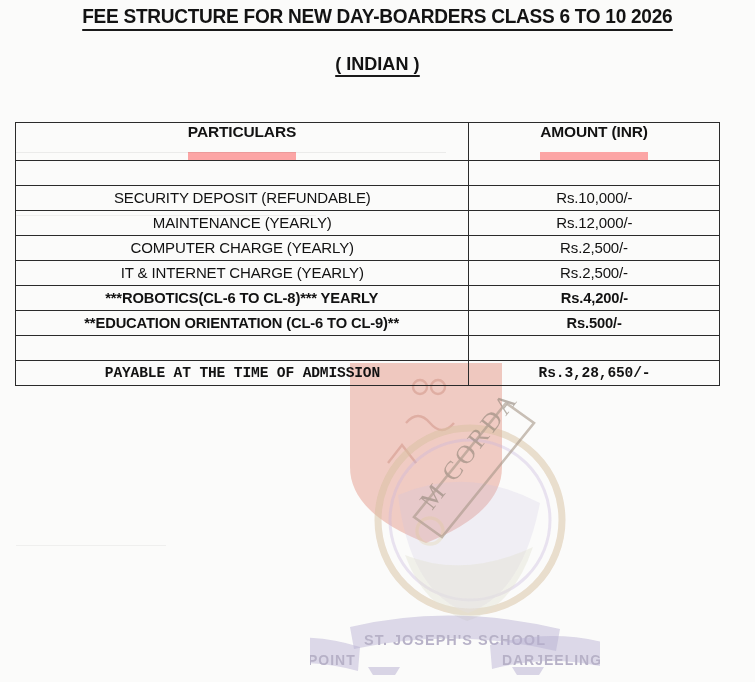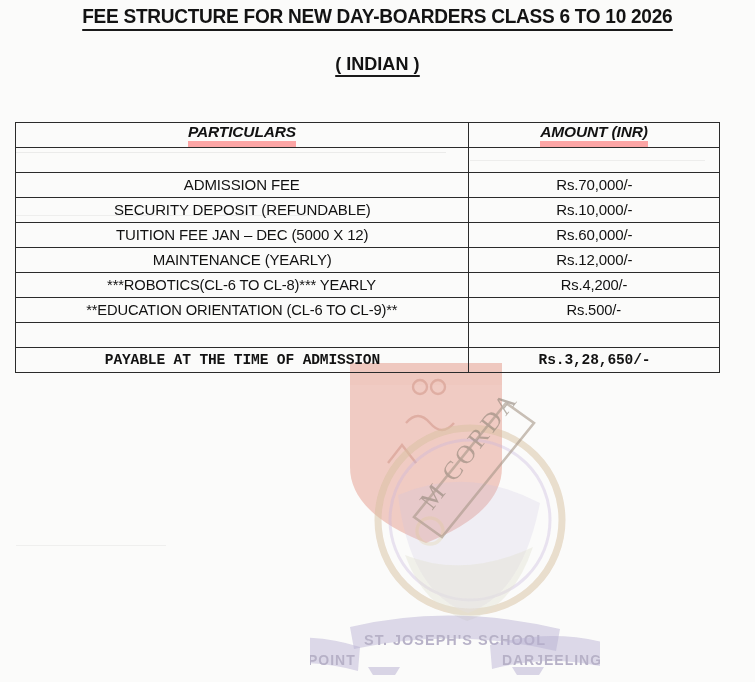--- a/index.html
+++ b/index.html
@@ -99,28 +99,27 @@
   td.c-part { width: 452px; }
   td.c-amt  { width: 250px; border-radius: 6px; }
 
   .hdr td {
     font-weight: bold;
     font-size: 17px;
     height: 32px;
     letter-spacing: 0.1px;
   }
   .hdr .ul {
-    border-bottom: 6px solid #fca5a5;
-    padding-bottom: 0px;
+    border-bottom: 8px solid #fca5a5;
+    padding-bottom: 12px;
     display: inline-block;
     line-height: 1.05;
-    font-style: italic;
   }
   tr.spacer td { height: 22px; }
-  tr.bold td { font-weight: normal; letter-spacing: -0.3px; }
+  tr.bold td { font-weight: bold; letter-spacing: -0.3px; }
   tr.total td {
     font-weight: bold;
     height: 32px;
     font-size: 16.5px;
     letter-spacing: -0.2px;
     font-family: Liberation Mono, monospace;
   }
   .cellinner {
     display: inline-block;
     transform: scaleX(.97);
@@ -213,35 +212,35 @@
           </td>
           <td class="c-amt">
             <span class="ul">AMOUNT (INR)</span>
           </td>
         </tr>
         <tr class="spacer">
           <td class="c-part"></td>
           <td class="c-amt"></td>
         </tr>
 
-        <tr>
-            <td class="c-part"><span class="cellinner">ADMISSION FEE</span></td>
-            <td class="c-amt"><span class="cellinner">Rs.70,000/-</span></td>
-          </tr>
           <tr>
             <td class="c-part"><span class="cellinner">SECURITY DEPOSIT (REFUNDABLE)</span></td>
             <td class="c-amt"><span class="cellinner">Rs.10,000/-</span></td>
           </tr>
           <tr>
-            <td class="c-part"><span class="cellinner">TUITION FEE JAN – DEC (5000 X 12)</span></td>
-            <td class="c-amt"><span class="cellinner">Rs.60,000/-</span></td>
-          </tr>
-          <tr>
             <td class="c-part"><span class="cellinner">MAINTENANCE (YEARLY)</span></td>
             <td class="c-amt"><span class="cellinner">Rs.12,000/-</span></td>
+          </tr>
+          <tr>
+            <td class="c-part"><span class="cellinner">COMPUTER CHARGE (YEARLY)</span></td>
+            <td class="c-amt"><span class="cellinner">Rs.2,500/-</span></td>
+          </tr>
+          <tr>
+            <td class="c-part"><span class="cellinner">IT &amp; INTERNET CHARGE (YEARLY)</span></td>
+            <td class="c-amt"><span class="cellinner">Rs.2,500/-</span></td>
           </tr>
           <tr class="bold">
             <td class="c-part"><span class="cellinner">***ROBOTICS(CL-6 TO CL-8)*** YEARLY</span></td>
             <td class="c-amt"><span class="cellinner">Rs.4,200/-</span></td>
           </tr>
           <tr class="bold">
             <td class="c-part"><span class="cellinner">**EDUCATION ORIENTATION (CL-6 TO CL-9)**</span></td>
             <td class="c-amt"><span class="cellinner">Rs.500/-</span></td>
           </tr>
           <tr class="spacer">

